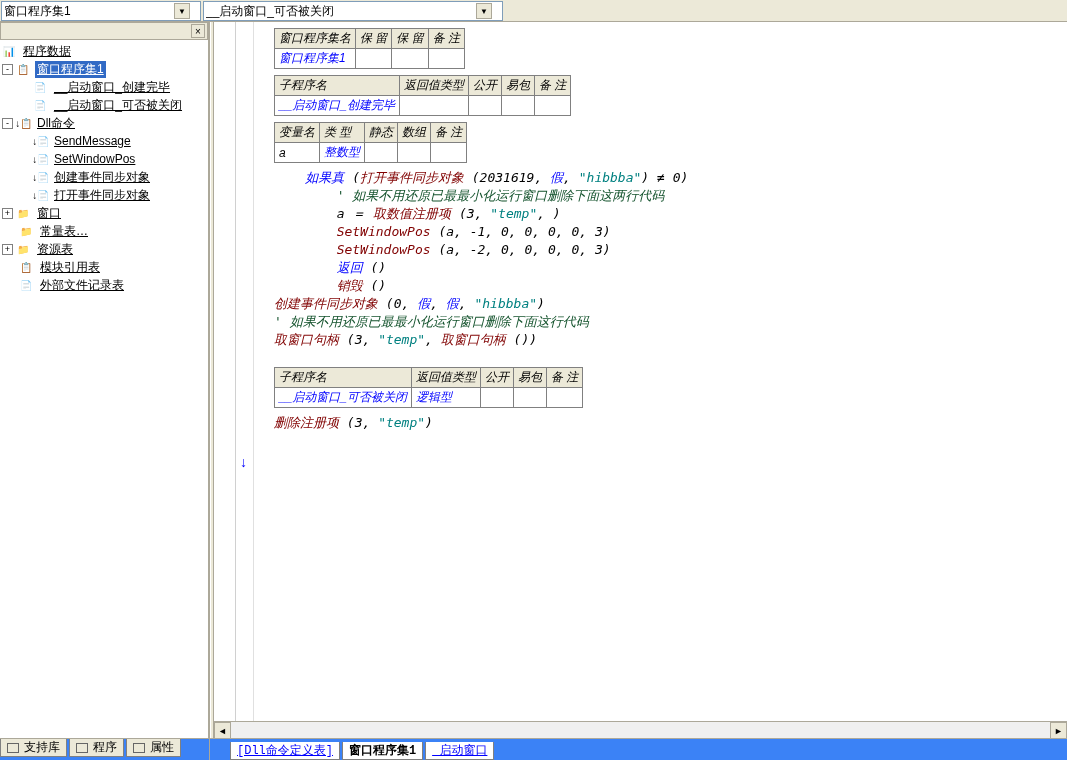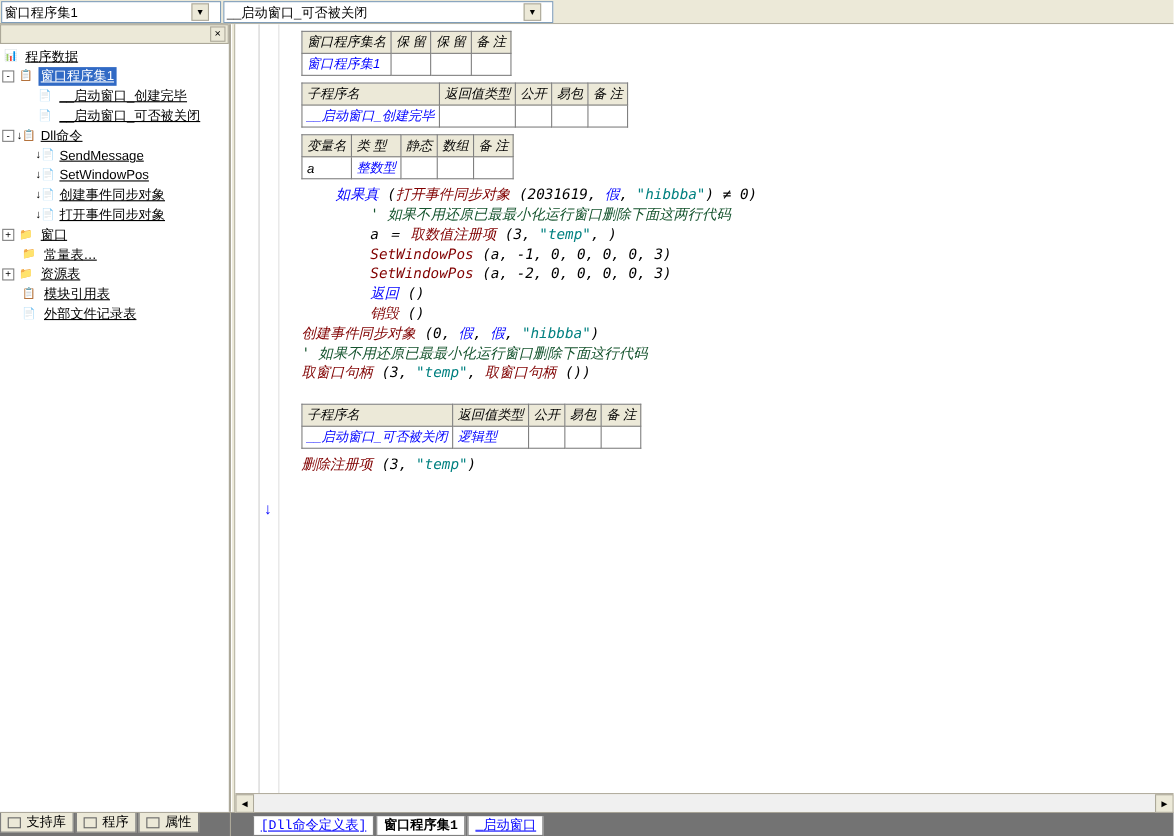--- a/index.html
+++ b/index.html
@@ -42,21 +42,21 @@
 .c-blue { color: #0000ff; }
 .c-red { color: #800000; }
 .c-green { color: #14532d; }
 .c-teal { color: #008080; }
 .c-black { color: #000; }
 
 .hscroll { height: 17px; background: #ece9d8; border-top: 1px solid #aca899; display: flex; }
 .hscroll .btn { width: 17px; height: 17px; border: 1px solid #aca899; background: #ece9d8; display: flex; align-items: center; justify-content: center; font-size: 9px; }
 .hscroll .track { flex: 1; background: #f0f0f0; }
 
-.bottom { height: 22px; background: #737373; border-top: 1px solid #aca899; display: flex; }
+.bottom { height: 22px; background: #3b82f6; border-top: 1px solid #aca899; display: flex; }
 .btabs-left { display: flex; width: 210px; border-right: 1px solid #aca899; }
 .btabs-right { display: flex; padding-left: 20px; align-items: flex-end; font-family: Liberation Mono, monospace; }
 .btab { display: flex; align-items: center; padding: 2px 6px; border: 1px solid #808080; border-top: none; background: #ece9d8; margin-right: 2px; font-size: 12px; height: 18px; }
 .btab .ico { width: 14px; height: 12px; margin-right: 3px; display: inline-block; }
 .btab.link { color: #0000ff; text-decoration: underline; background: #fff; }
 .btab.active { background: #fff; font-weight: bold; }
 .ico-box { border: 1px solid #666; width: 12px; height: 10px; display: inline-block; }
 .down-arrow { color: #0000ff; font-size: 14px; position: absolute; }
 </style>
 </head>

